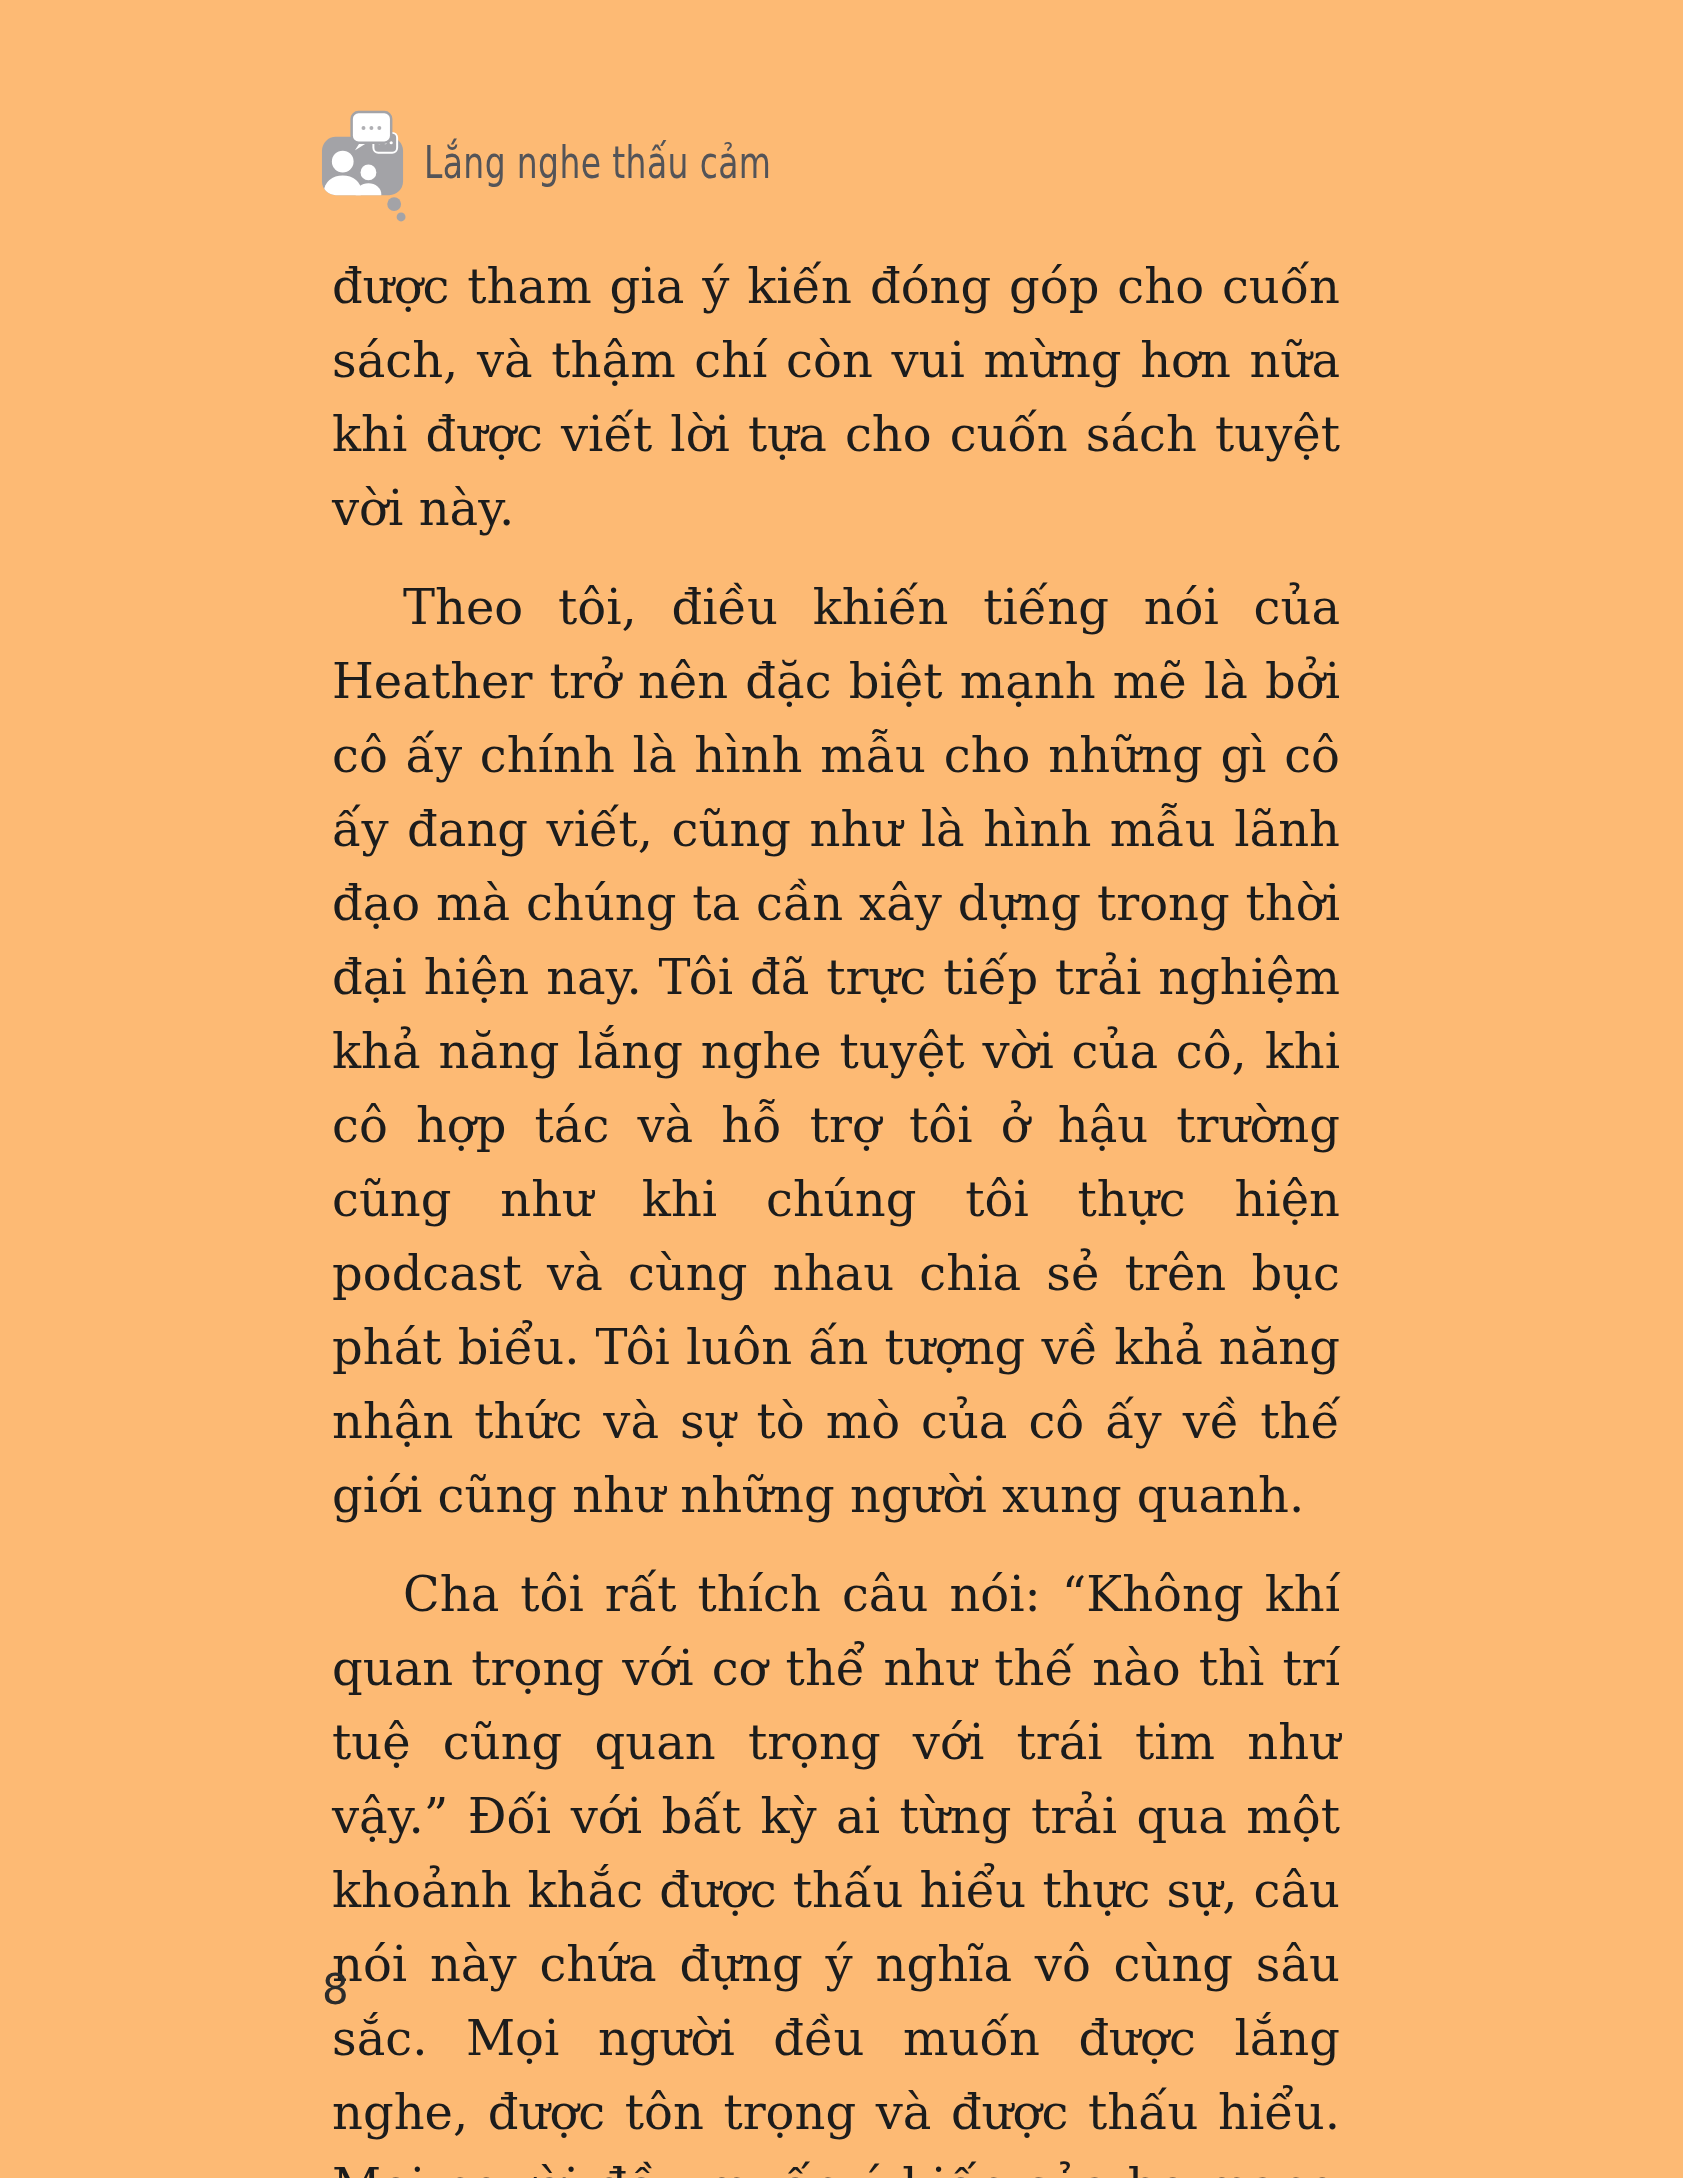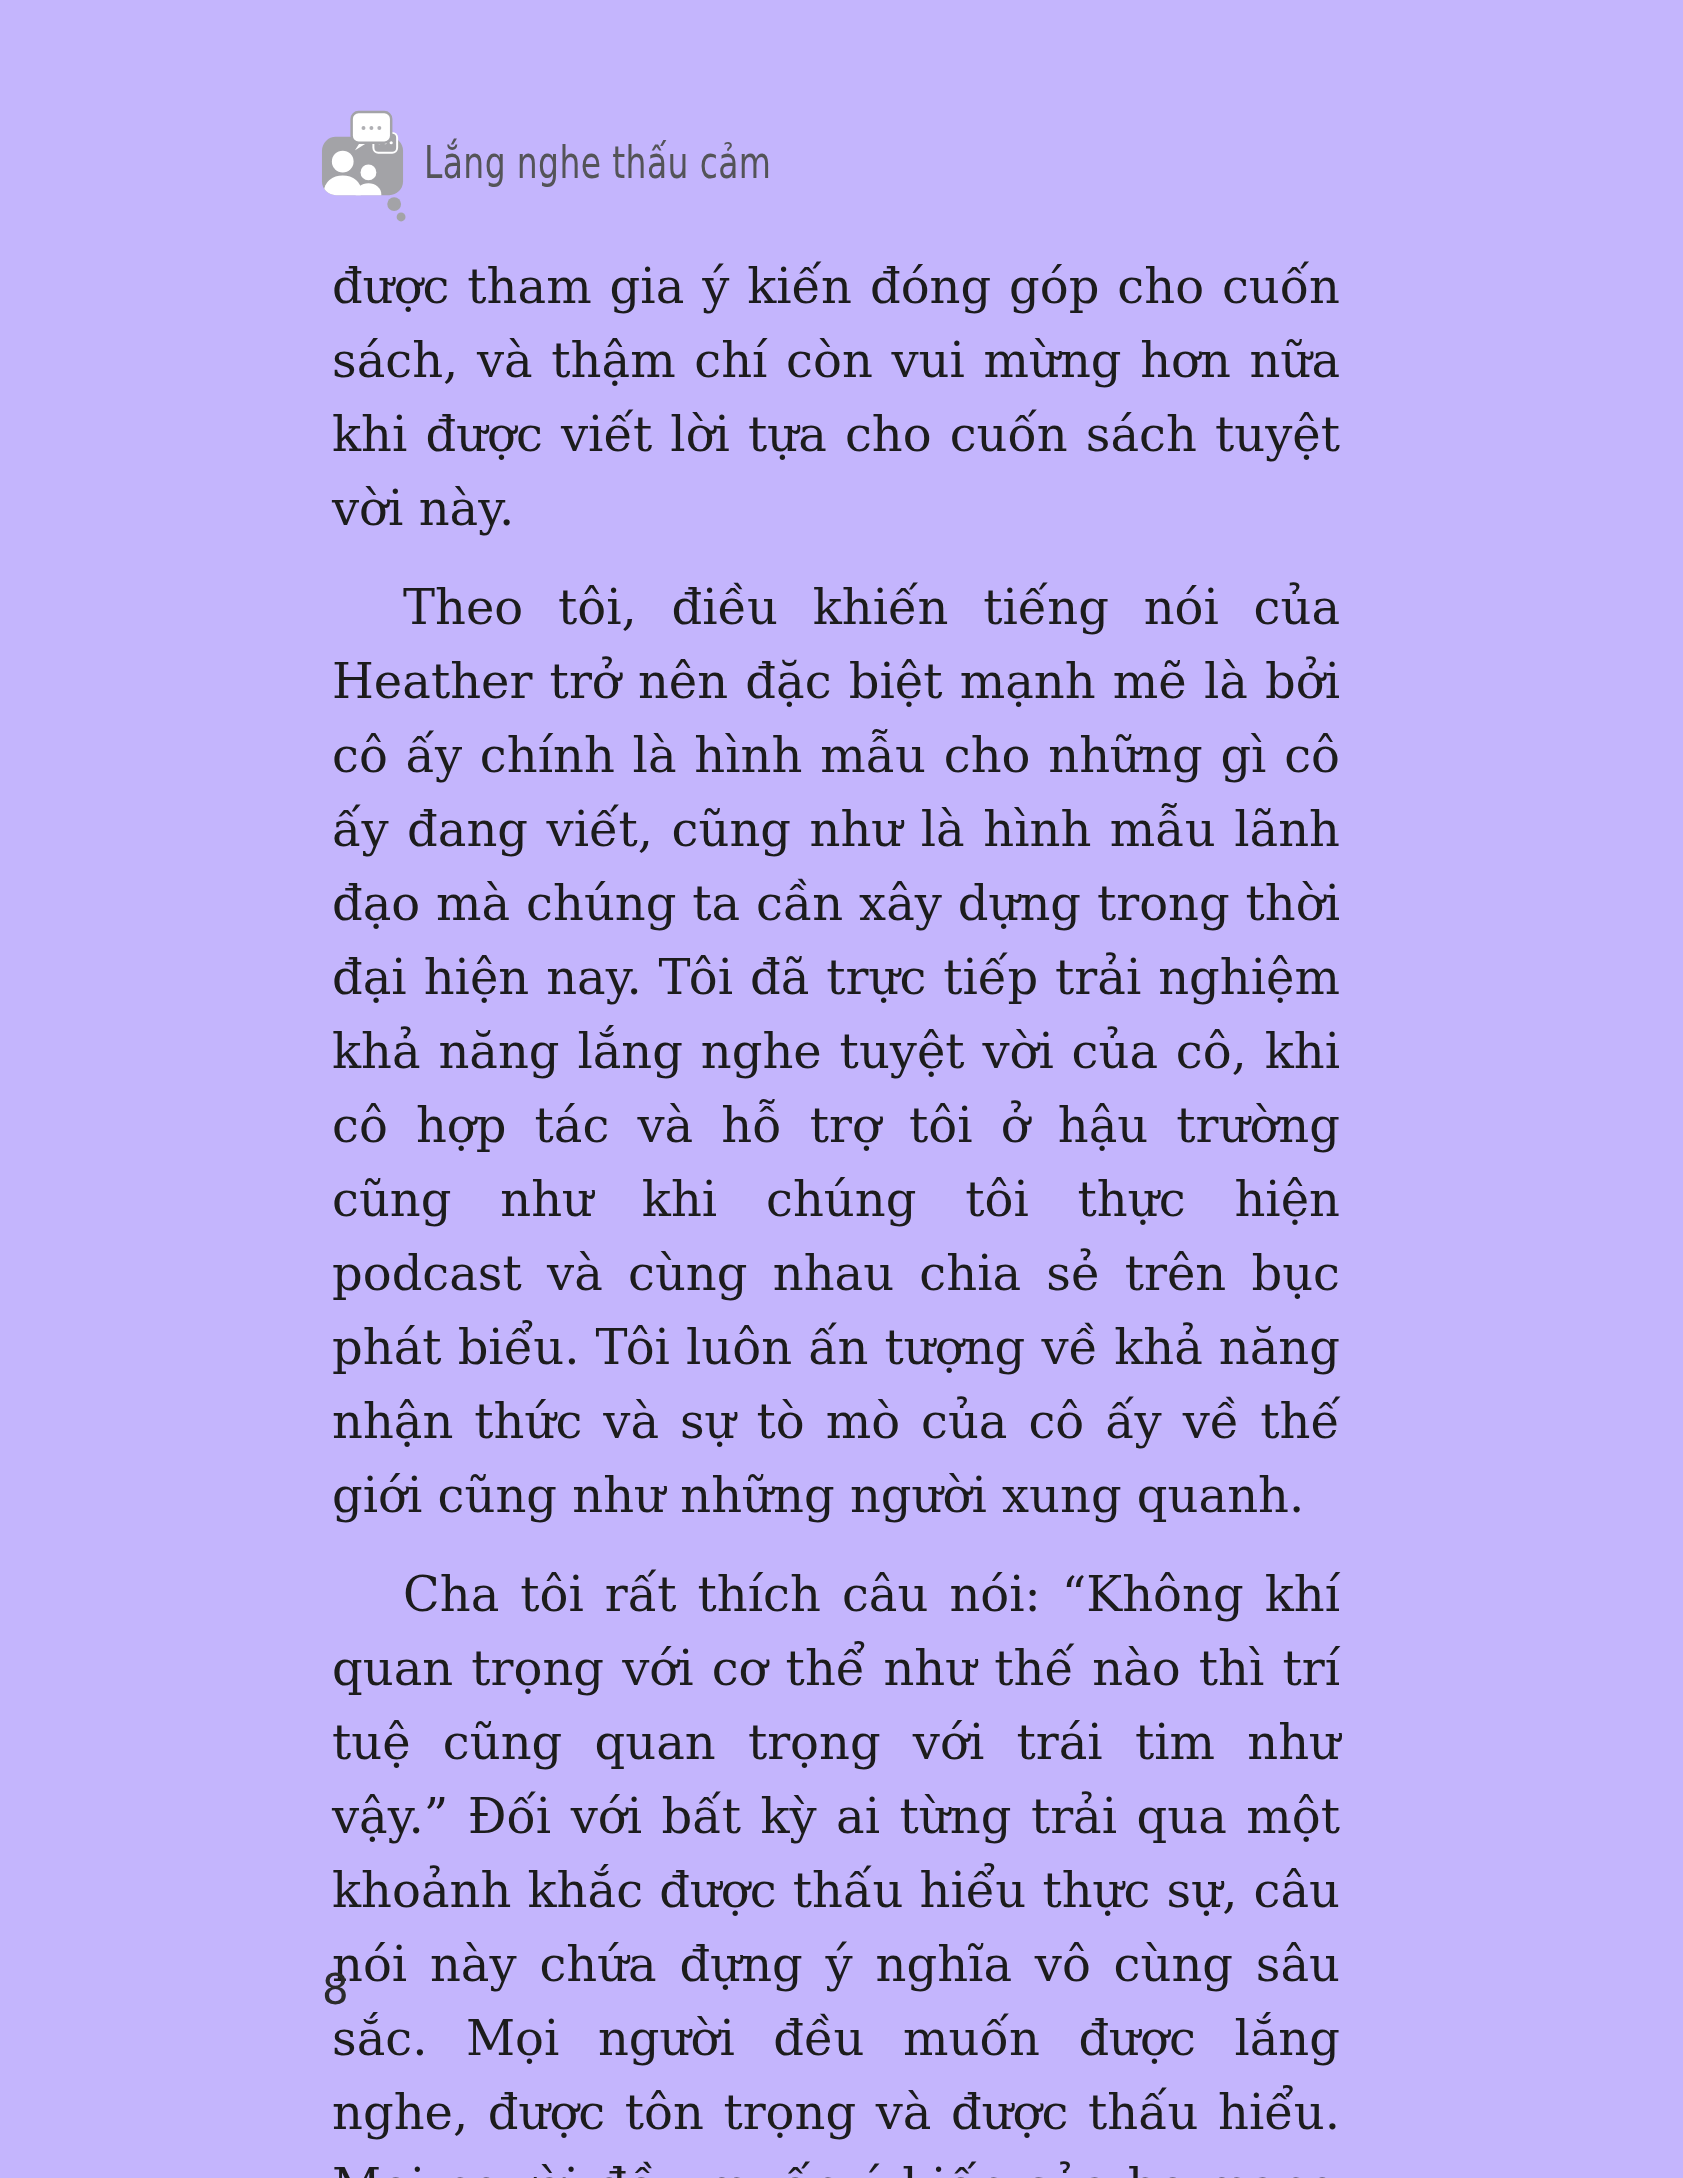--- a/index.html
+++ b/index.html
@@ -1,20 +1,20 @@
 <!DOCTYPE html>
 <html><head>
 <meta charset="utf-8">
 <style>
   html,body{margin:0;padding:0;}
   body{
     width:1683px;height:2178px;position:relative;background:#ffffff;
     font-family:"DejaVu Serif", serif;overflow:hidden;
   }
-  .page{position:absolute;inset:0;background:#c4b5fd;}
+  .page{position:absolute;inset:0;background:#fdba74;}
 
   
   .header-icon{position:absolute;left:319px;top:109px;width:89px;height:114px;}
   .running-title{
     position:absolute;left:424px;top:141px;
     font-family:"DejaVu Sans", sans-serif;
     font-size:44px;line-height:1;color:#545458;
     transform:scaleX(0.75);transform-origin:left top;
     letter-spacing:0.5px;white-space:nowrap;
   }

